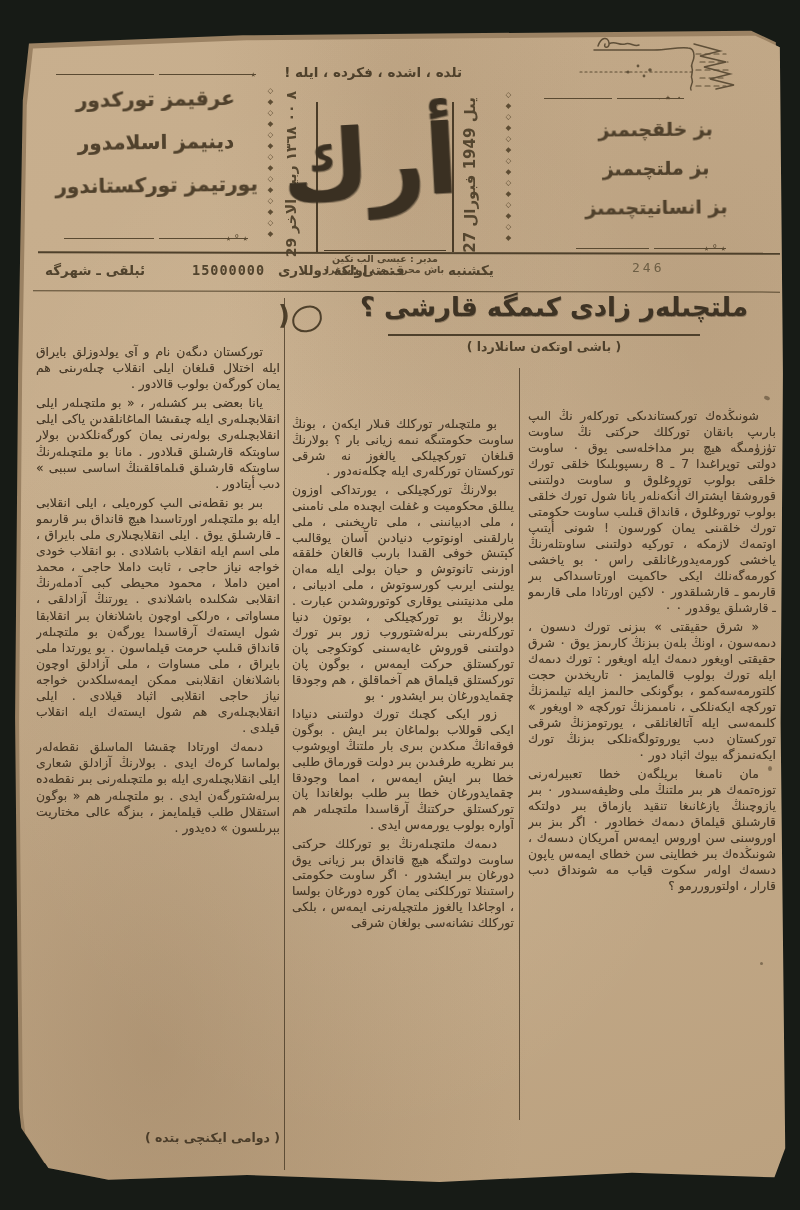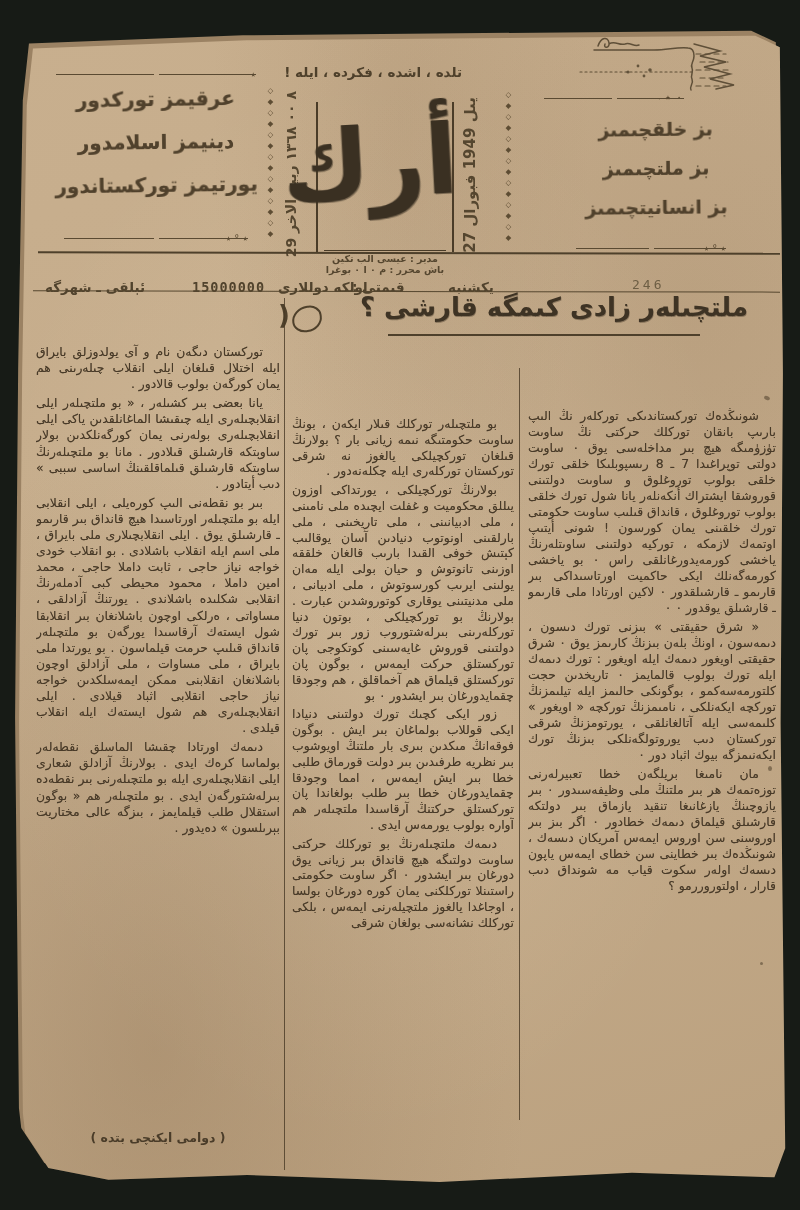--- a/index.html
+++ b/index.html
@@ -55,21 +55,21 @@
   .title-rule{left:308px;top:226px;width:122px;border-top:1.6px solid #4a3c28;}
   .editor-lines{left:296px;top:229px;width:146px;direction:rtl;text-align:center;font-size:9.5px;
     line-height:11px;color:#55462f;font-weight:bold;filter:blur(.2px);}
   .doodle{left:560px;top:8px;width:200px;height:80px;}
   
   .rule{border-top:2.2px solid #4e402b;height:0;}
   .rule-thin{border-top:1.6px solid #56472f;height:0;}
   .rule1{left:22px;top:228px;width:742px;transform:rotate(.12deg);}
   .rule2{left:17px;top:267px;width:747px;transform:rotate(.1deg);}
   .bar-item{direction:rtl;white-space:nowrap;font-size:13.5px;font-weight:bold;
-    color:#51432d;top:238px;filter:blur(.2px);margin-top:17px;}
+    color:#51432d;top:238px;filter:blur(.2px);}
   .issue-no{left:616px;top:236px;font-family:"DejaVu Sans Mono",monospace;font-weight:normal;
     font-size:13px;letter-spacing:3px;color:#6d5e44;}
   
   .headline{left:312px;top:268px;width:452px;direction:rtl;text-align:center;font-size:26px;
     font-weight:bold;color:#3e3324;white-space:nowrap;filter:blur(.25px);
     text-shadow:.5px .5px 0 rgba(62,51,36,.4);}
   .headline-circle{left:276px;top:282px;width:30px;height:26px;border:2.2px solid #4e402b;
     border-radius:58% 42% 55% 45%;transform:rotate(-8deg);}
   .headline-paren{left:262px;top:276px;font-size:26px;font-weight:bold;color:#4e402b;}
   .headline-rule{left:372px;top:310px;width:312px;border-top:2px solid #4e402b;}
@@ -79,21 +79,21 @@
   .vline{width:0;border-left:1.6px solid rgba(72,58,38,.8);}
   .vline1{left:268px;top:274px;height:872px;}
   .vline2{left:503px;top:344px;height:752px;}
   .col{direction:rtl;overflow:hidden;font-size:12.4px;color:#483a28;
     text-align:justify;filter:blur(.22px);margin-top:44px;}
   .col p{position:static;margin:0 0 3px 0;text-indent:17px;
     text-shadow:0 0 .5px rgba(72,58,40,.5);}
   .col-left{left:20px;top:276px;width:244px;height:826px;line-height:16.1px;}
   .col-center{left:276px;top:348px;width:222px;height:746px;line-height:15.8px;}
   .col-right{left:512px;top:340px;width:248px;height:754px;line-height:16px;}
-  .contin{left:20px;top:1106px;width:244px;direction:rtl;text-align:center;font-size:12.5px;
+  .contin{left:20px;top:1106px;width:244px;direction:rtl;text-align:right;font-size:12.5px;
     font-weight:bold;color:#4a3c29;filter:blur(.2px);}
   .speck{background:#4e402b;border-radius:50%;opacity:.55;}
   .sp1{left:748px;top:372px;width:6px;height:4px;transform:rotate(25deg);}
   .sp2{left:752px;top:742px;width:4px;height:5px;}
   .sp3{left:744px;top:938px;width:3px;height:3px;}
 </style>
 </head>
 <body>
 
 <div class="stage">
@@ -159,20 +159,21 @@
     <div class="bar-item" style="left:262px;">اولكه دوللارى</div>
     <div class="bar-item" style="left:336px;">قىمتى :</div>
     <div class="bar-item" style="left:432px;text-align:center;">يكشنبه</div>
     <div class="bar-item issue-no">246</div>
     <div class="rule-thin rule2"></div>
 
     <div class="headline-paren">(</div>
     <div class="headline-circle"></div>
     <div class="headline">ملتچىلەر زادى كىمگە قارشى ؟</div>
     <div class="headline-rule"></div>
+    <div class="subhead">( باشى اوتكەن سانلاردا )</div>
 
     <div class="vline vline1"></div>
     <div class="vline vline2"></div>
 
     <div class="col col-left">
       <p>توركستان دىگەن نام و آى يولدوزلق بايراق ايلە اختلال قىلغان ايلى انقلاب چىلەرىنى هم يمان كورگەن بولوب قالادور .</p>
       <p>يانا بعضى بىر كشىلەر ، « بو ملتچىلەر ايلى انقلابچىلەرى ايلە چىقىشا الماغانلقدىن ياكى ايلى انقلابچىلەرى بولەرنى يمان كورگەنلكدىن بولار ساوېتكە قارشىلق قىلادور . مانا بو ملتچىلەرنڭ ساوېتكە قارشىلق قىلماقلقىنڭ اساسى سببى » دىب أيتادور .</p>
       <p>بىر بو نقطەنى الىپ كورەيلى ، ايلى انقلابى ايلە بو ملتچىلەر اورتاسىدا هيچ قانداق بىر قارىمو ـ قارشىلق يوق . ايلى انقلابچىلارى ملى بايراق ، ملى اسم ايلە انقلاب باشلادى . بو انقلاب خودى خواجە نياز حاجى ، ثابت داملا حاجى ، محمد امين داملا ، محمود محيطى كبى آدملەرنڭ انقلابى شكلىدە باشلاندى . يورتنڭ آزادلقى ، مساواتى ، ەرلكى اوچون باشلانغان بىر انقلابقا شول ايستەك آرقاسىدا يورگەن بو ملتچىلەر قانداق قىلىپ حرمت قيلماسون . بو يورتدا ملى بايراق ، ملى مساوات ، ملى آزادلق اوچون باشلانغان انقلابنى ممكن ايمەسلكدىن خواجە نياز حاجى انقلابى اثباد قيلادى . ايلى انقلابچىلەرى هم شول ايستەك ايلە انقلاب قيلدى .</p>
       <p>دىمەك اورتادا چقىشا الماسلق نقطەلەر بولماسا كرەك ايدى . بولارنڭ آزادلق شعارى ايلى انقلابچىلەرى ايلە بو ملتچىلەرنى بىر نقطەدە بىرلەشتورگەن ايدى . بو ملتچىلەر هم « بوگون استقلال طلب قيلمايمز ، بىزگە عالى مختاريت بېرىلسون » دەيدور .</p>
     </div>

